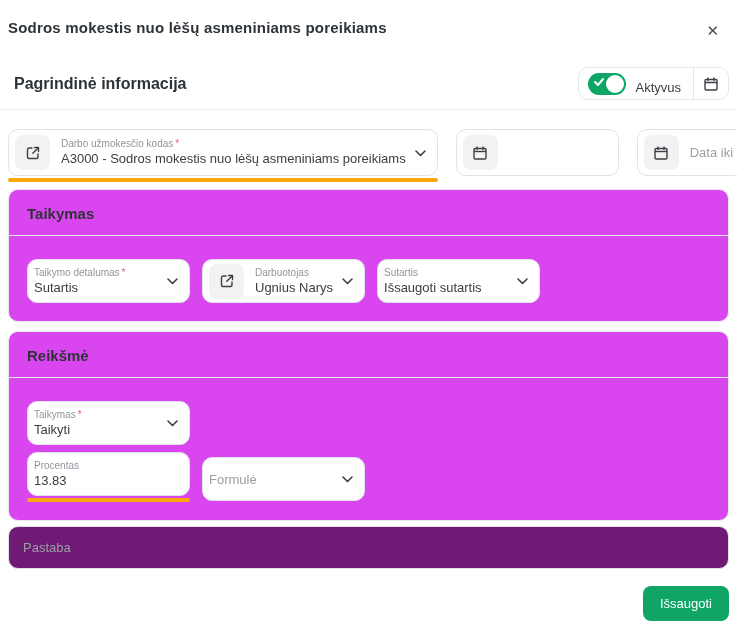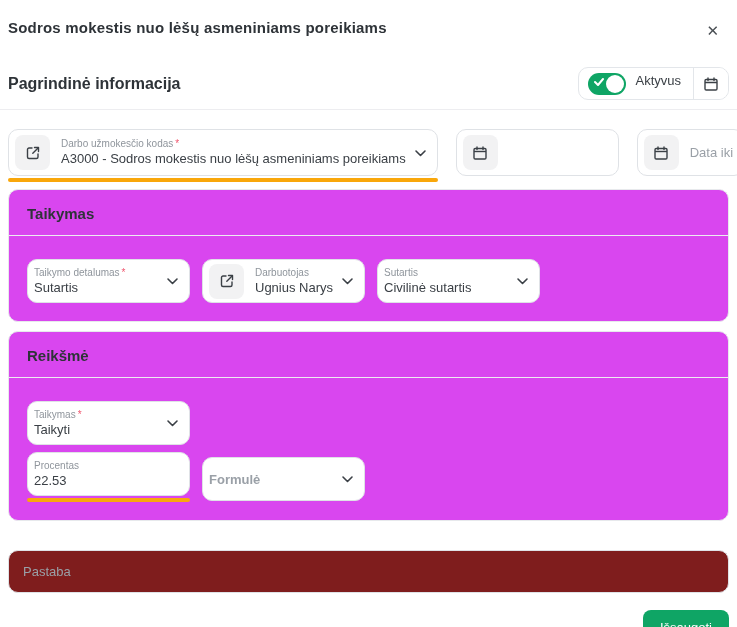--- a/index.html
+++ b/index.html
@@ -8,24 +8,24 @@
   .modal { position:relative; width:737px; height:627px; padding:0 8px; }
 
   
   .titlebar { display:flex; justify-content:space-between; align-items:flex-start; padding-top:19px; }
   .modal-title { font-size:15px; font-weight:700; color:#2e3338; letter-spacing:.2px; }
   .close-btn { background:none; border:none; cursor:pointer; font-size:15px; line-height:1;
                color:#4a4f54; padding:4px 8px; margin-right:2px; }
 
   
   .section-header { display:flex; justify-content:space-between; align-items:center; margin-top:25px; }
-  .section-title { font-size:16px; font-weight:700; color:#2e3338; }
+  .section-title { font-size:16px; font-weight:700; color:#2e3338;margin-left:6px; }
   .active-ctrl { display:flex; align-items:center; height:33px; border:1px solid #e3e6ea;
                  border-radius:10px; background:#fff; overflow:hidden; }
-  .toggle-wrap { display:flex; align-items:flex-start; gap:9px; padding:0 12px 0 9px; cursor:pointer; }
+  .toggle-wrap { display:flex; align-items:flex-end; gap:9px; padding:0 12px 0 9px; cursor:pointer; }
   .toggle { position:relative; width:38px; height:22px; border-radius:11px; background:#0fa565; flex:0 0 auto; }
   .toggle .tick { position:absolute; left:6px; top:4px; width:10px; height:10px; color:#ffffff; }
   .toggle .knob { position:absolute; right:2px; top:2px; width:18px; height:18px; border-radius:50%; background:#ffffff; }
   .toggle-label { font-size:13px; color:#3b4046; }
   .ctrl-sep { width:1px; align-self:stretch; background:#e3e6ea; }
   .cal-btn { width:34px; height:100%; border:none; background:#fff; display:flex; align-items:center;
              justify-content:center; cursor:pointer; color:#3b4046; }
 
   .header-divider { border:none; border-top:1px solid #ededf0; margin:9px -8px 0; }
 
@@ -52,25 +52,25 @@
   
   .card { border:1px solid #e7e9ec; border-radius:10px; margin-top:9px; background:#d946ef; }
   .card-taikymas { margin-top:7px; }
   .card-heading { font-size:15px; font-weight:700; color:#2e3338; padding:15px 18px 13px; }
   .card-divider { border:none; border-top:1px solid #ededf0; }
   .card-body { padding:23px 18px 18px; }
   .card-row { display:flex; gap:12px; }
   .cfield { flex:0 0 163px; }
   .cfield .field { height:44px; }
   .row-gap { margin-top:7px; }
-  .formula-offset { margin-top:5px;font-weight:bold; }
-
-  
-  .note-field { margin-top:29px; display:flex; align-items:center; height:43px; border:1px solid #dfe2e6;
-                border-radius:10px; padding:0 14px; background:#7f1d1d; cursor:text; }
+  .formula-offset { margin-top:5px; }
+
+  
+  .note-field { margin-top:5px; display:flex; align-items:center; height:43px; border:1px solid #dfe2e6;
+                border-radius:10px; padding:0 14px; background:#701a75; cursor:text; }
 
   
   .footer { display:flex; justify-content:flex-end; margin-top:17px; }
   .save-btn { background:#0fa565; color:#ffffff; border:none; border-radius:8px; height:35px;
               padding:0 17px; font-size:13px; font-family:"Liberation Sans", sans-serif; cursor:pointer; }
 
   svg { display:block; }
 </style>
 </head>
 <body>
@@ -206,21 +206,21 @@
             <svg class="chev" viewBox="0 0 13 12" width="13" height="12">
                 <use href="#i-chevron"></use>
               </svg>
           </div>
         </div>
 
         <div class="cfield">
           <div class="field no-icon">
             <span class="ftext">
               <span class="flabel">Sutartis</span>
-              <span class="fvalue">Civilinė sutartis</span>
+              <span class="fvalue">Išsaugoti sutartis</span>
             </span>
             <svg class="chev" viewBox="0 0 13 12" width="13" height="12">
                 <use href="#i-chevron"></use>
               </svg>
           </div>
         </div>
 
       </div>
     </div>
   </div>
@@ -242,21 +242,21 @@
               </svg>
           </div>
         </div>
       </div>
 
       <div class="card-row row-gap">
         <div class="cfield">
           <div class="field no-icon">
             <span class="ftext">
               <span class="flabel">Procentas</span>
-              <span class="fvalue">22.53</span>
+              <span class="fvalue">13.83</span>
             </span>
           </div>
           <div class="orange-bar"></div>
         </div>
 
         <div class="cfield formula-offset">
           <div class="field no-icon">
             <span class="ftext">
               <span class="fplaceholder">Formulė</span>
             </span>

